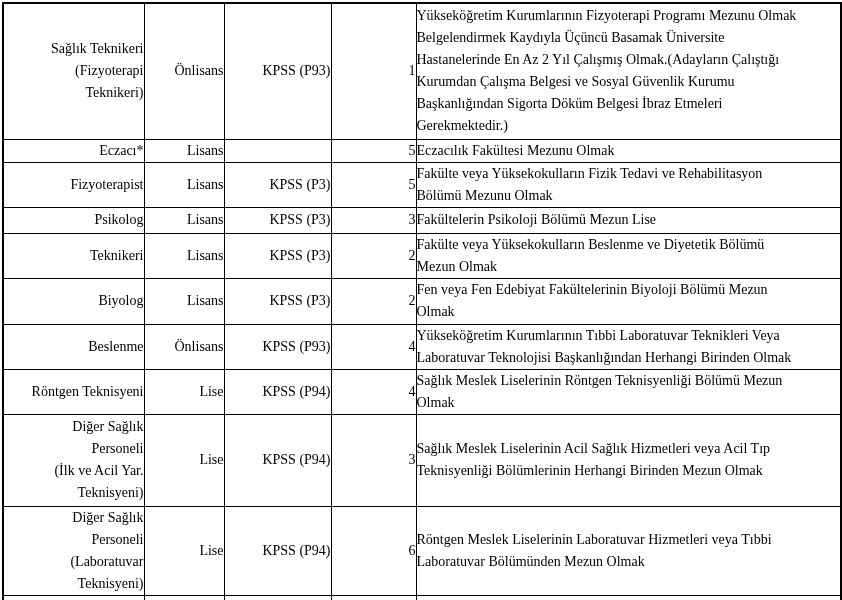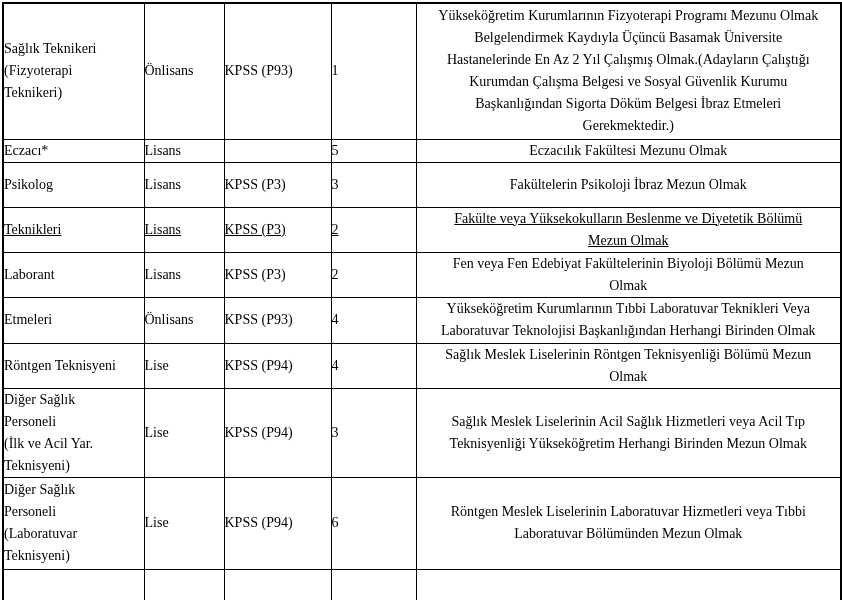--- a/index.html
+++ b/index.html
@@ -29,35 +29,35 @@
     padding: 0;
     vertical-align: middle;
     white-space: pre-line;
     overflow: hidden;
   }
   
   table.positions {
     border: 2px solid #000000;
   }
   td.c-position, td.c-education, td.c-kpss, td.c-count {
-    text-align: left;
+    text-align: right;
   }
   td.c-requirement {
-    text-align: center;
+    text-align: left;
     padding: 2px 6px 2px 7px;
   }
   col.w1 { width: 141px; }
   col.w2 { width: 80px;  }
   col.w3 { width: 107px; }
   col.w4 { width: 85px;  }
   col.w5 { width: 425px; }
   tr:nth-child(1)  { height: 136px; }
   tr:nth-child(2)  { height: 19px;  }
   tr:nth-child(3)  { height: 45px;  }
-  tr:nth-child(4)  { height: 26px; text-decoration: underline;  }
+  tr:nth-child(4)  { height: 26px;  }
   tr:nth-child(5)  { height: 38px;  }
   tr:nth-child(6)  { height: 46px;  }
   tr:nth-child(7)  { height: 44px;  }
   tr:nth-child(8)  { height: 45px; margin-top: 24px;  }
   tr:nth-child(9)  { height: 92px;  }
   tr:nth-child(10) { height: 84px;  }
   tr:nth-child(11) { height: 9px;   }
 </style>
 </head>
 <body>
@@ -86,44 +86,52 @@
 Gerekmektedir.)</td>
   </tr>
       <tr>
     <td class="c-position">Eczacı*</td>
     <td class="c-education">Lisans</td>
     <td class="c-kpss"></td>
     <td class="c-count">5</td>
     <td class="c-requirement">Eczacılık Fakültesi Mezunu Olmak</td>
   </tr>
       <tr>
+    <td class="c-position">Fizyoterapist</td>
+    <td class="c-education">Lisans</td>
+    <td class="c-kpss">KPSS (P3)</td>
+    <td class="c-count">5</td>
+    <td class="c-requirement">Fakülte veya Yüksekokulların Fizik Tedavi ve Rehabilitasyon
+Bölümü Mezunu Olmak</td>
+  </tr>
+      <tr>
     <td class="c-position">Psikolog</td>
     <td class="c-education">Lisans</td>
     <td class="c-kpss">KPSS (P3)</td>
     <td class="c-count">3</td>
-    <td class="c-requirement">Fakültelerin Psikoloji İbraz Mezun Olmak</td>
+    <td class="c-requirement">Fakültelerin Psikoloji Bölümü Mezun Lise</td>
   </tr>
       <tr>
-    <td class="c-position">Teknikleri</td>
+    <td class="c-position">Teknikeri</td>
     <td class="c-education">Lisans</td>
     <td class="c-kpss">KPSS (P3)</td>
     <td class="c-count">2</td>
     <td class="c-requirement">Fakülte veya Yüksekokulların Beslenme ve Diyetetik Bölümü
 Mezun Olmak</td>
   </tr>
       <tr>
-    <td class="c-position">Laborant</td>
+    <td class="c-position">Biyolog</td>
     <td class="c-education">Lisans</td>
     <td class="c-kpss">KPSS (P3)</td>
     <td class="c-count">2</td>
     <td class="c-requirement">Fen veya Fen Edebiyat Fakültelerinin Biyoloji Bölümü Mezun
 Olmak</td>
   </tr>
       <tr>
-    <td class="c-position">Etmeleri</td>
+    <td class="c-position">Beslenme</td>
     <td class="c-education">Önlisans</td>
     <td class="c-kpss">KPSS (P93)</td>
     <td class="c-count">4</td>
     <td class="c-requirement">Yükseköğretim Kurumlarının Tıbbi Laboratuvar Teknikleri Veya
 Laboratuvar Teknolojisi Başkanlığından Herhangi Birinden Olmak</td>
   </tr>
       <tr>
     <td class="c-position">Röntgen Teknisyeni</td>
     <td class="c-education">Lise</td>
     <td class="c-kpss">KPSS (P94)</td>
@@ -133,21 +141,21 @@
   </tr>
       <tr>
     <td class="c-position">Diğer Sağlık
 Personeli
 (İlk ve Acil Yar.
 Teknisyeni)</td>
     <td class="c-education">Lise</td>
     <td class="c-kpss">KPSS (P94)</td>
     <td class="c-count">3</td>
     <td class="c-requirement">Sağlık Meslek Liselerinin Acil Sağlık Hizmetleri veya Acil Tıp
-Teknisyenliği Yükseköğretim Herhangi Birinden Mezun Olmak</td>
+Teknisyenliği Bölümlerinin Herhangi Birinden Mezun Olmak</td>
   </tr>
       <tr>
     <td class="c-position">Diğer Sağlık
 Personeli
 (Laboratuvar
 Teknisyeni)</td>
     <td class="c-education">Lise</td>
     <td class="c-kpss">KPSS (P94)</td>
     <td class="c-count">6</td>
     <td class="c-requirement">Röntgen Meslek Liselerinin Laboratuvar Hizmetleri veya Tıbbi

